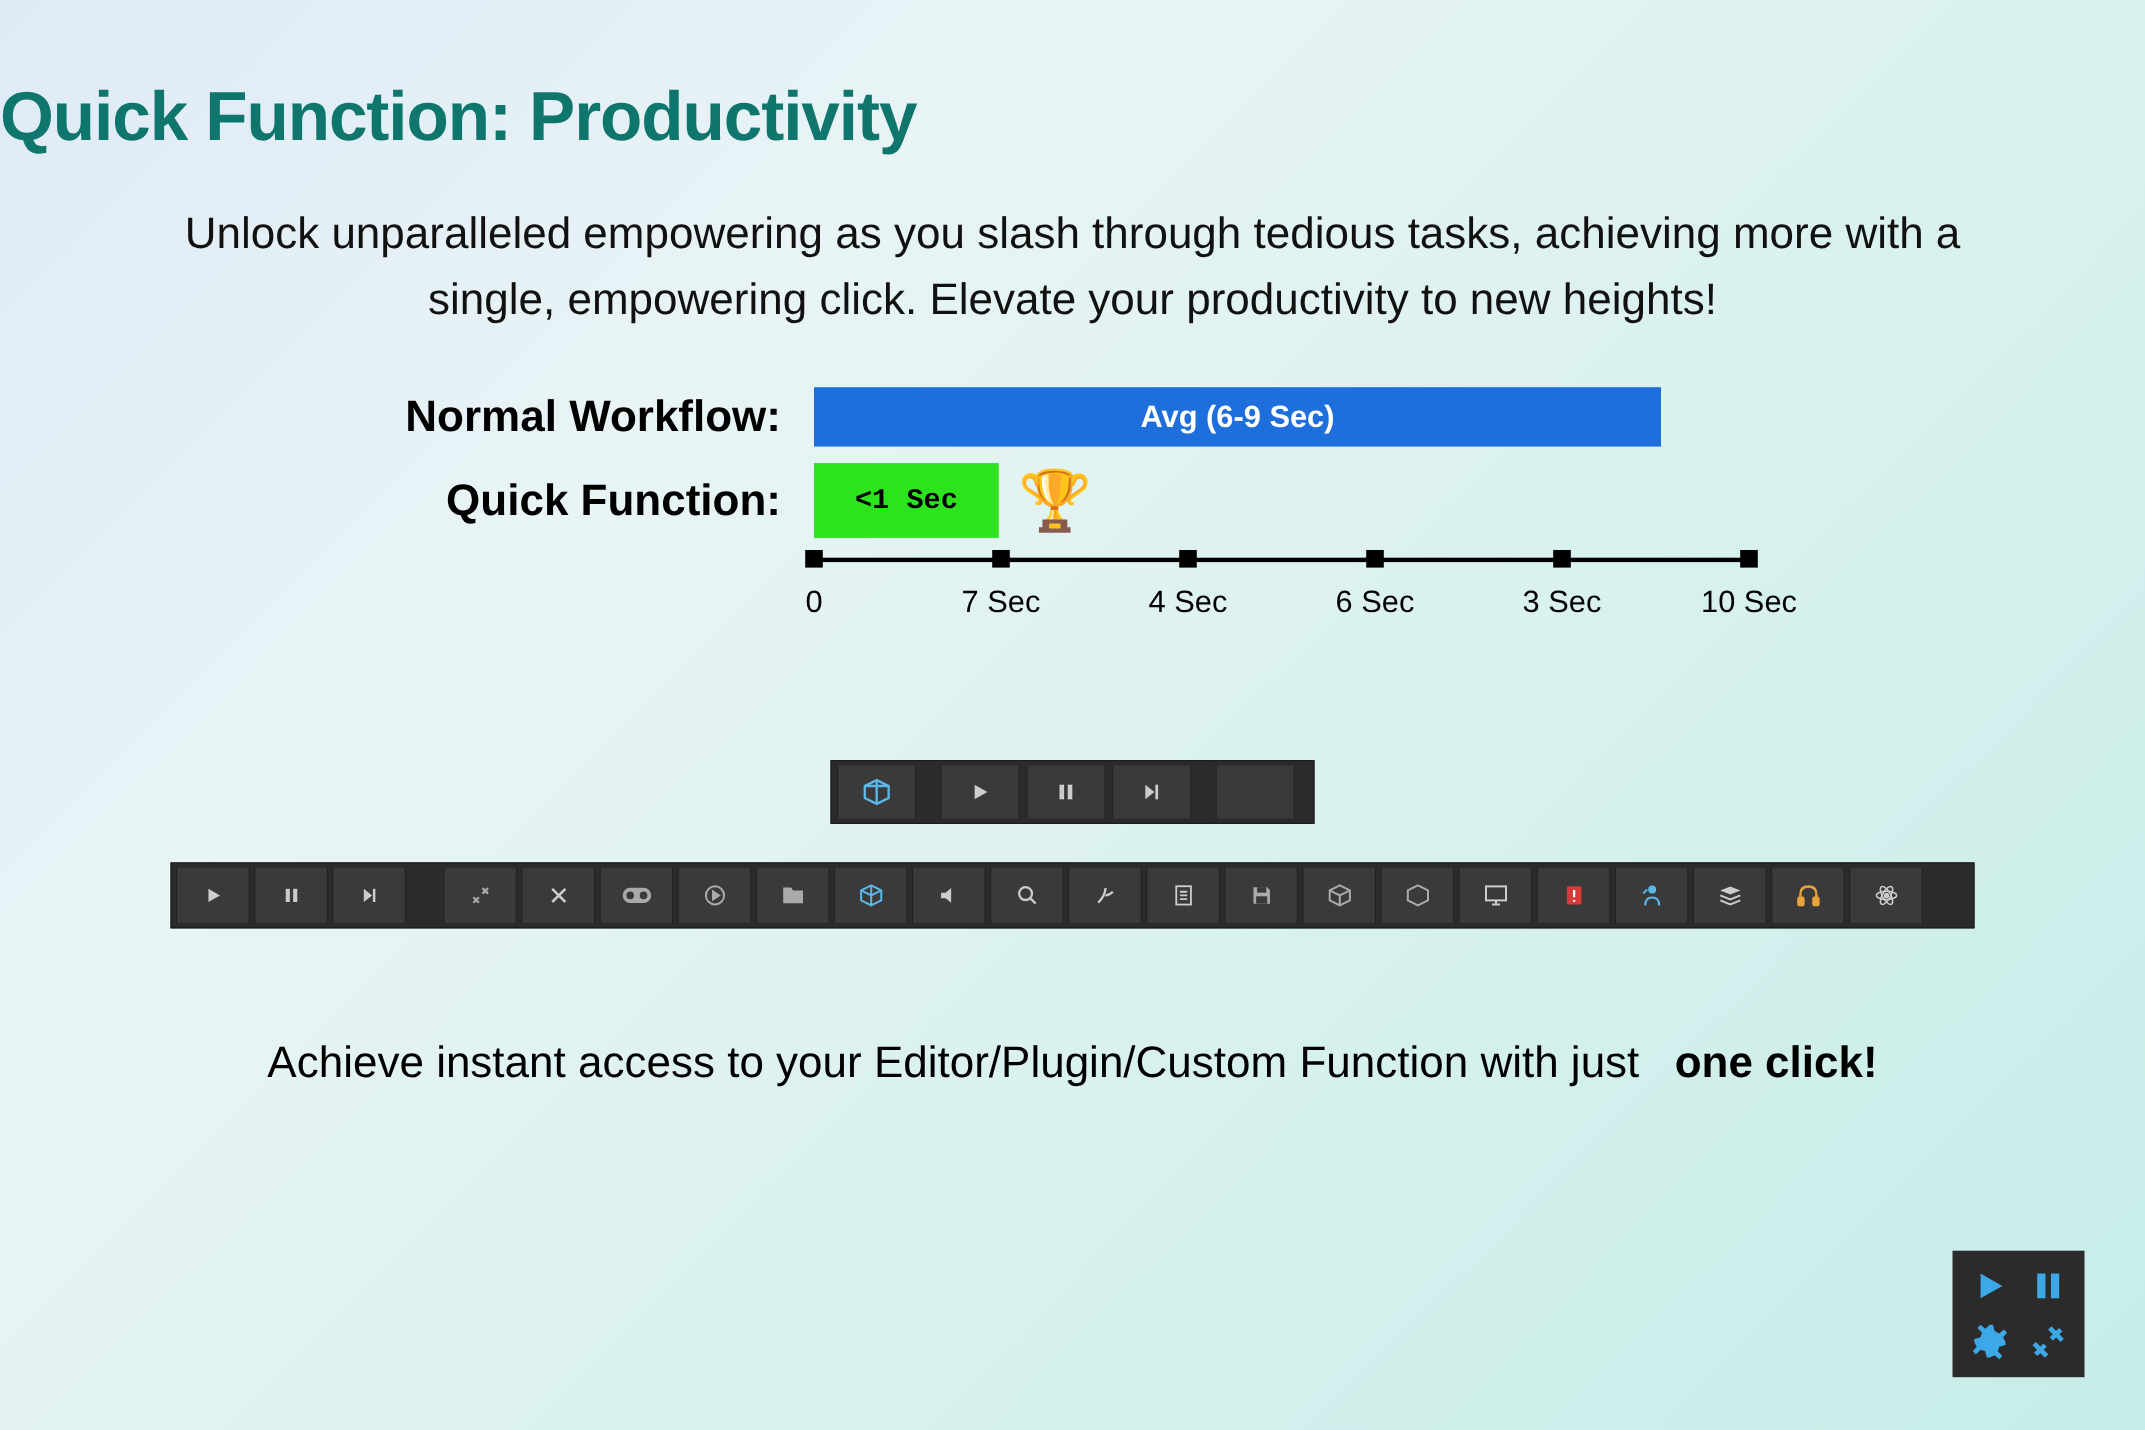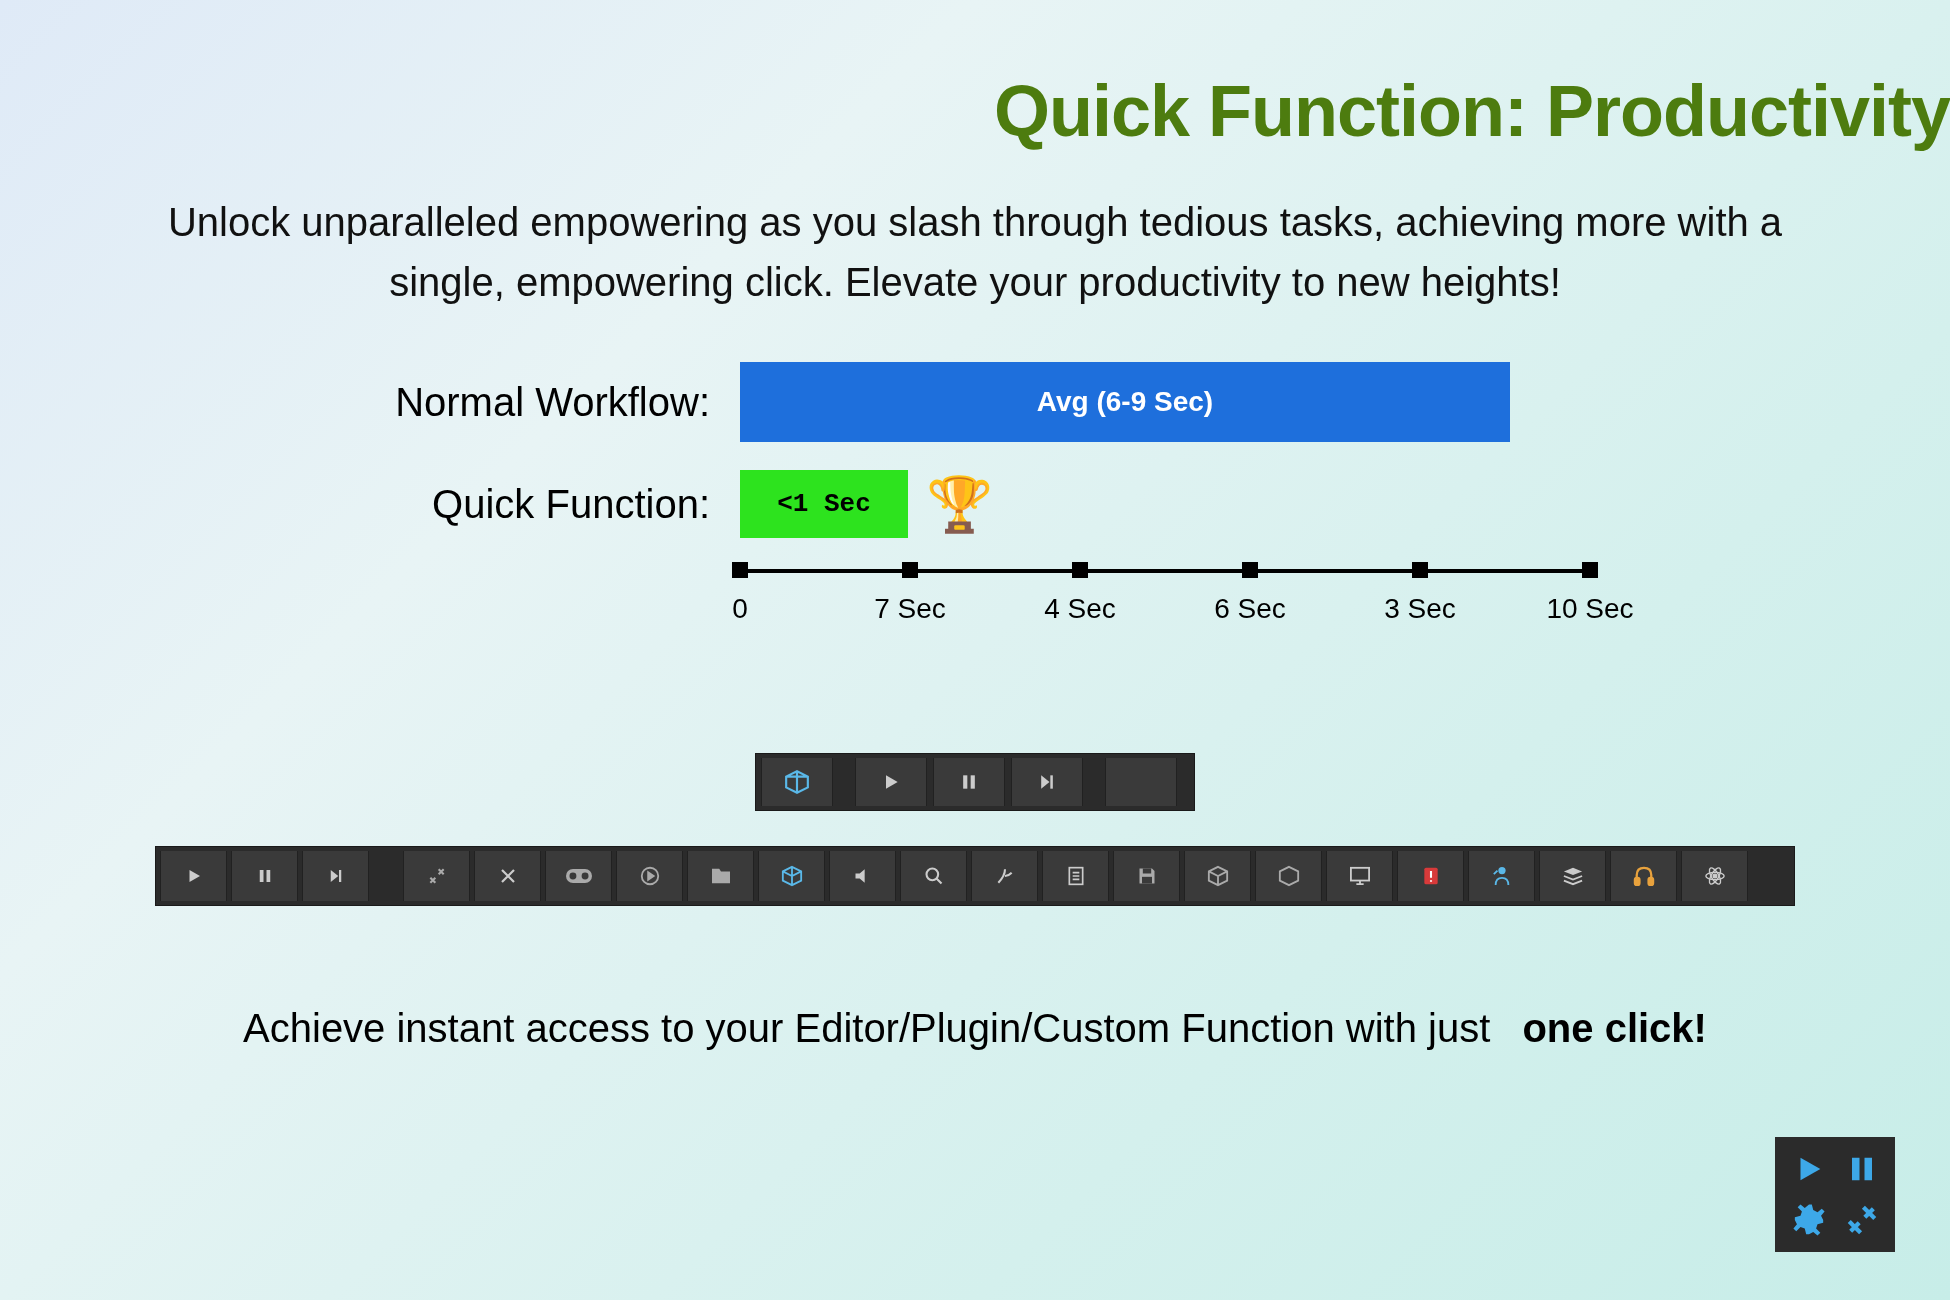--- a/index.html
+++ b/index.html
@@ -5,24 +5,24 @@
     * { margin: 0; padding: 0; box-sizing: border-box; }
     body {
       width: 1950px;
       height: 1300px;
       background: linear-gradient(135deg, #dfeaf7 0%, #e8f4f5 30%, #d4f0ed 70%, #c7ede8 100%);
       font-family: -apple-system, BlinkMacSystemFont, "Segoe UI", Arial, sans-serif;
       position: relative;
       overflow: hidden;
     }
     .title {
-      text-align: right;
-      font-size: 72px;
+      text-align: left;
+      font-size: 63px;
       font-weight: 800;
-      color: #4d7c0f;
+      color: #0f766e;
       padding-top: 70px;
       letter-spacing: -1px;
     }
     .subtitle {
       text-align: center;
       font-size: 40px;
       color: #111;
       padding: 40px 150px 0;
       line-height: 1.5;
       font-weight: 400;
@@ -36,27 +36,27 @@
     }
     .row {
       display: flex;
       align-items: center;
       margin-bottom: 22px;
     }
     .row-label {
       width: 480px;
       text-align: right;
       font-size: 40px;
-      font-weight: 400;
+      font-weight: 700;
       color: #000;
       padding-right: 30px;
     }
     .bar-track {
       position: relative;
-      height: 80px;
+      height: 54px;
       flex: 0 0 850px;
       display: flex;
       align-items: center;
     }
     .bar {
       height: 100%;
       display: flex;
       align-items: center;
       justify-content: center;
       font-weight: 700;

